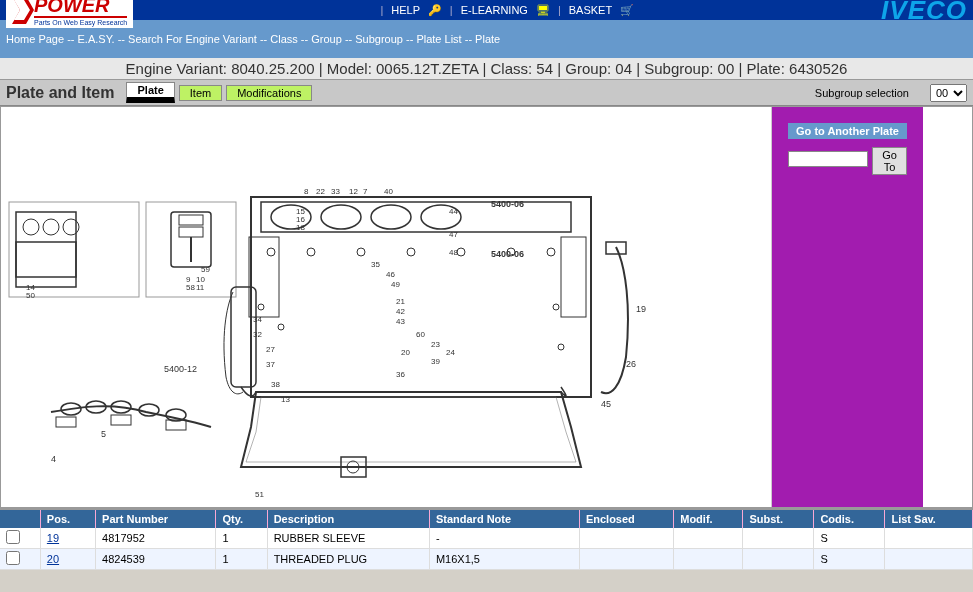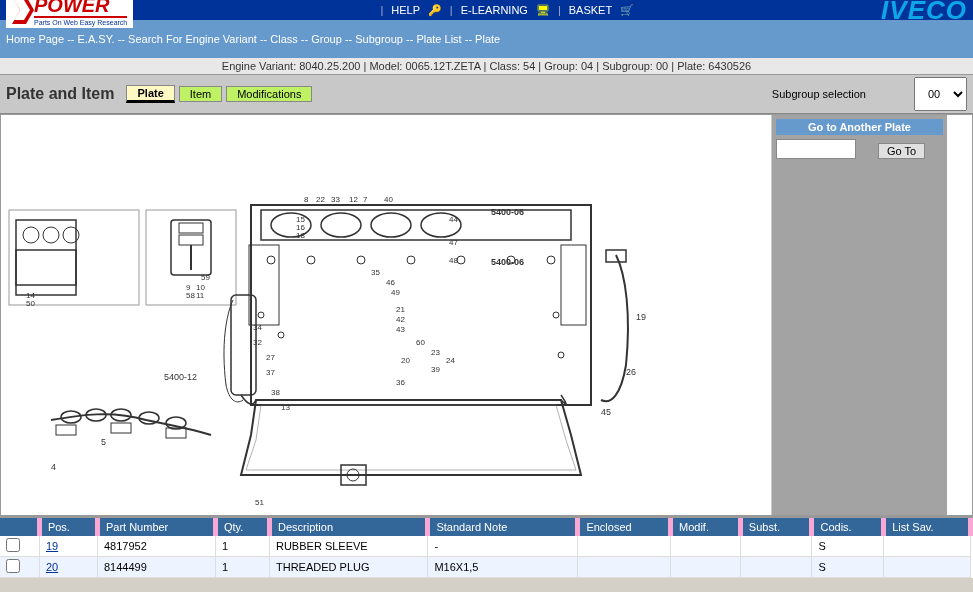--- a/index.html
+++ b/index.html
@@ -70,21 +70,21 @@
       padding: 13px 6px;
       font-size: 11px;
     }
 
     
     #engine-bar {
       background: #e8e8e8;
       border-bottom: 1px solid #999;
       text-align: center;
       padding: 2px 4px;
-      font-size: 11px;
+      font-size: 15px;
       color: #333;
     }
 
     
     #tab-bar {
       background: #c8c8c8;
       display: flex;
       align-items: center;
       padding: 2px 6px;
       gap: 4px;
@@ -98,52 +98,51 @@
     }
     .tab-btn {
       background: #bef264;
       border: 1px solid #888;
       padding: 1px 10px;
       font-size: 11px;
       cursor: pointer;
       font-family: Arial, sans-serif;
     }
     .tab-btn.active {
-      background: #fef9c3;
-      border-bottom: 3px solid #000000;
+      background: #ffffff;
+      border-bottom: 6px solid #000000;
       font-weight: bold;
     }
     #subgroup-area {
       margin-left: auto;
       display: flex;
       align-items: center;
-      gap: 4px;
+      gap: 21px;
       font-size: 11px;
     }
     #subgroup-select {
       font-size: 11px;
-      padding: 9px;
-      margin-left: 44px;
+      padding: 1px;
     }
 
     
     #main-content {
       display: flex;
       background: white;
       border: 1px solid #999;
       margin: 0;
       position: relative;
     }
 
     
     #plate-panel {
-      width: 176px;
+      width: 152px;
       border-left: 1px solid #ccc;
-      padding: 4px;
-      background: #a3a3a3;
+      padding: 16px;
+      background: #a21caf;
     }
     #plate-panel-title {
       background: #6699cc;
       color: white;
       text-align: center;
       padding: 2px;
       font-size: 11px;
       font-weight: bold;
       margin-bottom: 4px;
     }
@@ -173,23 +172,23 @@
       border-collapse: collapse;
       font-size: 11px;
     }
     #parts-table thead tr {
       background: #336699;
       color: white;
     }
     #parts-table thead th {
       padding: 3px 6px;
       text-align: left;
-      font-weight: normal;
+      font-weight: bold;
       white-space: nowrap;
-      border-right: 5px solid #f9a8d4;
+      border-right: 1px solid #f9a8d4;
     }
     #parts-table tbody tr {
       border-bottom: 1px solid #ddd;
     }
     #parts-table tbody tr:nth-child(even) {
       background: #eef4ff;
     }
     #parts-table tbody tr:nth-child(odd) {
       background: #ffffff;
     }
@@ -427,21 +426,21 @@
       <text x="295" y="115" font-size="8" fill="#333">16</text>
       <text x="295" y="123" font-size="8" fill="#333">18</text>
       <text x="448" y="107" font-size="8" fill="#333">44</text>
       <text x="448" y="130" font-size="8" fill="#333">47</text>
       <text x="448" y="148" font-size="8" fill="#333">48</text>
     </svg>
   </div>
 
   <div id="plate-panel">
     <div id="plate-panel-title">Go to Another Plate</div>
-    <div style="display:flex; gap:4px;">
+    <div style="display:flex; align-items:center; gap:4px;">
       <input type="text" value="" style="width: 80px;">
       <button style="font-size:11px; background:#e0e0e0; border:1px solid #888; padding:1px 8px; cursor:pointer;">Go To</button>
     </div>
   </div>
 </div>
 
 <div id="parts-table-area">
   <table id="parts-table">
     <thead>
       <tr>
@@ -468,21 +467,21 @@
           <td>-</td>
           <td></td>
           <td></td>
           <td></td>
           <td>S</td>
           <td></td>
         </tr>
         <tr>
           <td><input type="checkbox" class="row-checkbox" style=""></td>
           <td><span class="pos-link">20</span></td>
-          <td>8144499</td>
+          <td>4824539</td>
           <td>1</td>
           <td>THREADED PLUG</td>
           <td>M16X1,5</td>
           <td></td>
           <td></td>
           <td></td>
           <td>S</td>
           <td></td>
         </tr>
       </tbody>

